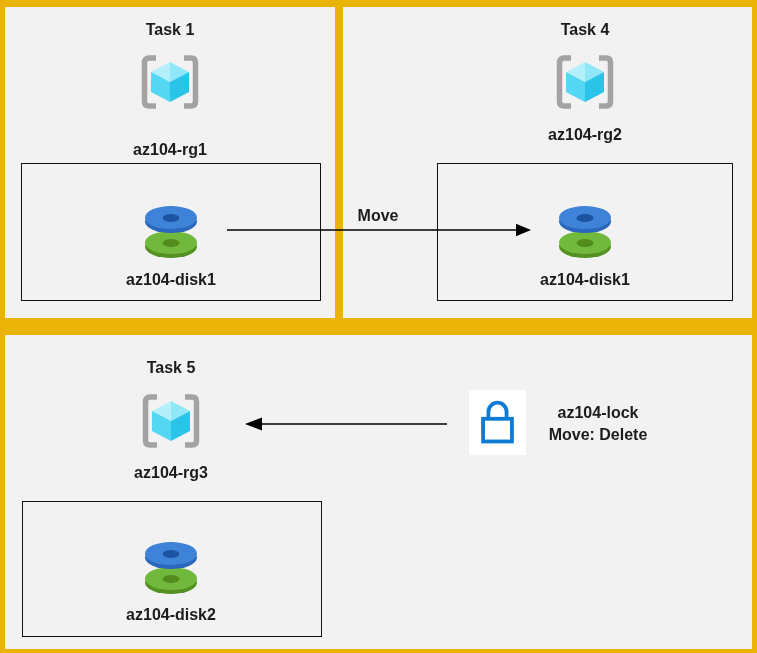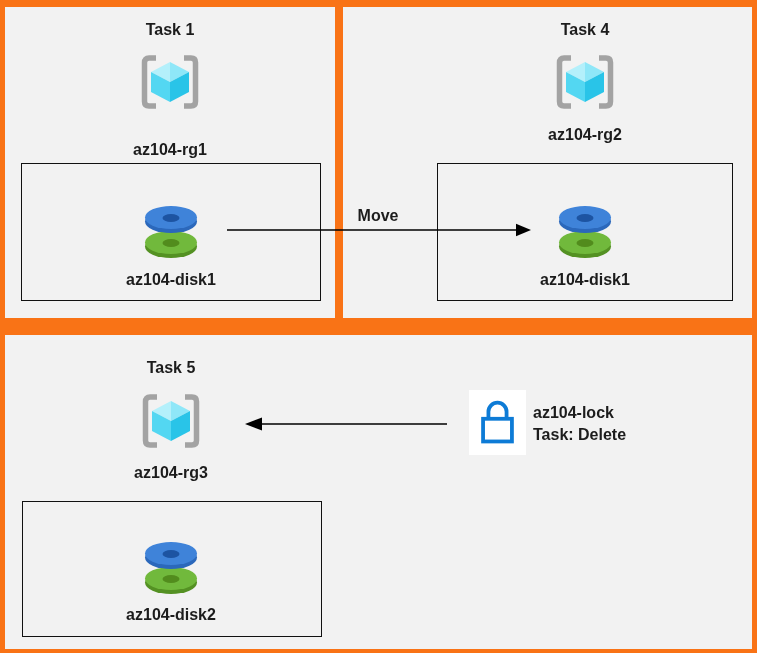--- a/index.html
+++ b/index.html
@@ -1,17 +1,17 @@
 <!DOCTYPE html>
 <html><head>
 <meta charset="utf-8">
 <style>
   html,body{margin:0;padding:0;background:#ffffff;}
   .canvas{
-    position:relative;width:757px;height:653px;background:#f97316;overflow:hidden;
+    position:relative;width:757px;height:653px;background:#eab308;overflow:hidden;
     font-family:"Liberation Sans",sans-serif;font-weight:700;color:#1c1c1c;
   }
   .panel{position:absolute;background:#f2f2f2;}
   .panel-1{left:5px;top:7px;width:330px;height:311px;}
   .panel-2{left:343px;top:7px;width:409px;height:311px;}
   .panel-3{left:5px;top:335px;width:747px;height:314px;}
 
   .txt{position:absolute;text-align:center;font-size:16px;line-height:20px;}
   .title-1{left:5px;top:20px;width:330px;}
   .title-2{left:435px;top:20px;width:300px;}
@@ -40,21 +40,21 @@
   .disklabel-2{left:437px;top:270px;width:296px;}
   .disklabel-3{left:27px;top:605px;width:288px;}
 
   .move-label{left:330px;top:206px;width:96px;}
 
   .arrow-layer{position:absolute;left:0;top:0;width:757px;height:653px;pointer-events:none;}
 
   .lock-tile{position:absolute;left:469px;top:390px;width:57px;height:65px;background:#ffffff;
              display:flex;align-items:center;justify-content:center;}
   .lock-glyph{width:47px;height:59px;}
-  .lock-text{position:absolute;left:533px;top:402px;width:130px;text-align:left;
+  .lock-text{position:absolute;left:533px;top:402px;width:130px;text-align:center;
              font-size:16px;line-height:22px;}
   .defs-hidden{position:absolute;width:0;height:0;overflow:hidden;}
 </style>
 </head>
 <body>
 
 <svg class="defs-hidden" aria-hidden="true">
   <defs>
     <symbol id="sym-rg" viewBox="0 0 60 54">
       <path d="M16 3 H9 Q4.5 3 4.5 7.5 V46.5 Q4.5 51 9 51 H16" fill="none" stroke="#a3a3a3" stroke-width="5.5"></path>
@@ -120,21 +120,21 @@
     </svg>
   <div class="txt disklabel-3">az104-disk2</div>
 
   <div class="lock-tile">
     <svg class="lock-glyph">
         <use href="#sym-lock"></use>
       </svg>
   </div>
   <div class="lock-text">
     <div>az104-lock</div>
-    <div>Task: Delete</div>
+    <div>Move: Delete</div>
   </div>
 
   <svg class="arrow-layer">
     <g>
       <line x1="227" y1="230" x2="517" y2="230" stroke="#000000" stroke-width="1.7"></line>
       <polygon points="531,230 516,223.8 516,236.2" fill="#000000"></polygon>
     </g>
     <g>
       <line x1="447" y1="424" x2="261" y2="424" stroke="#000000" stroke-width="1.7"></line>
       <polygon points="245,424 262,417.6 262,430.4" fill="#000000"></polygon>

